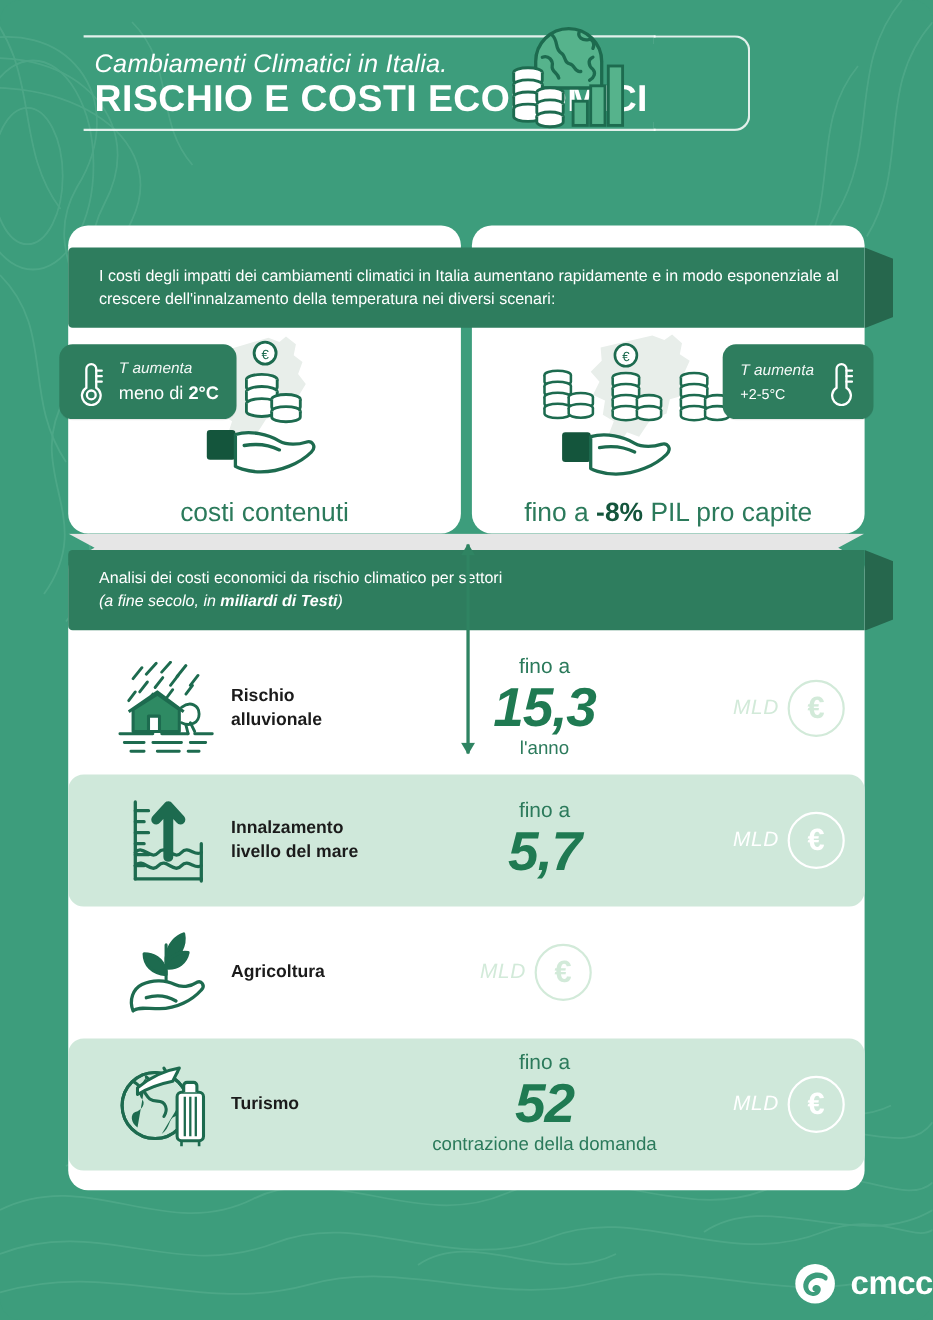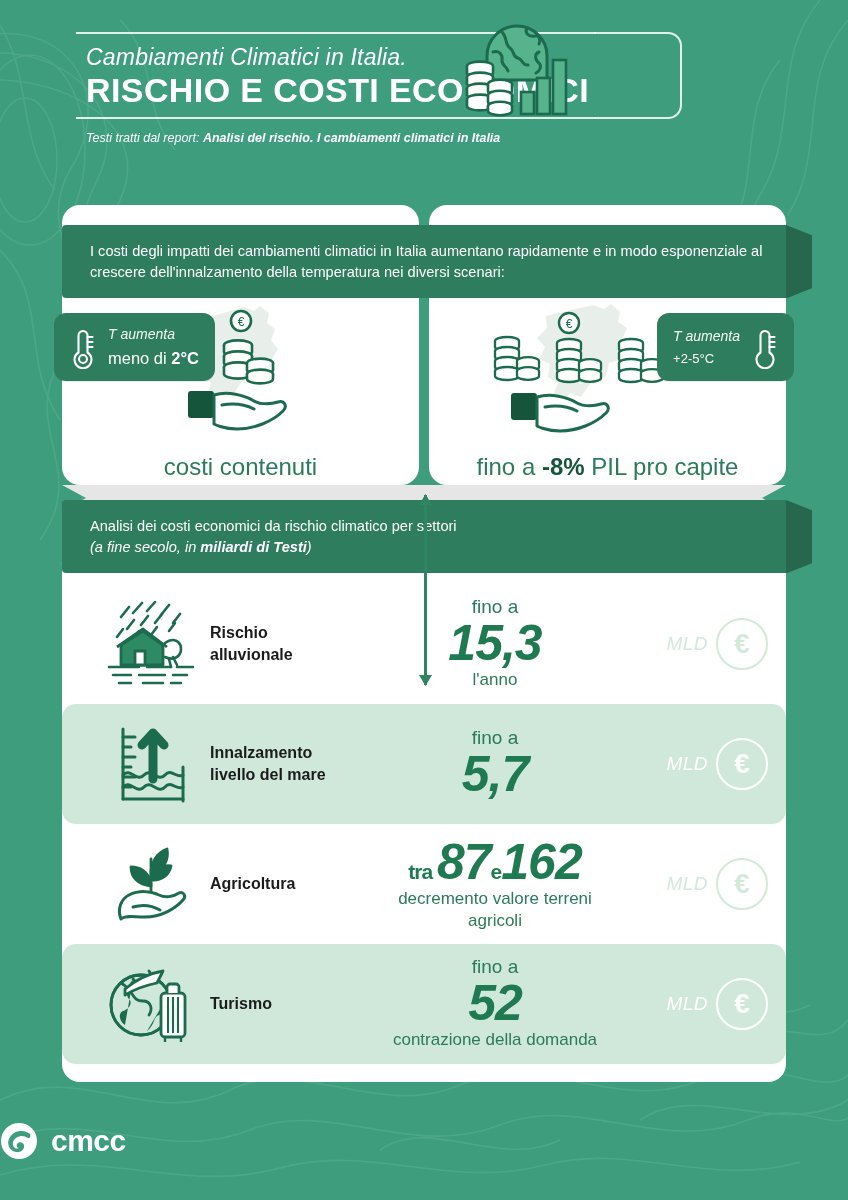--- a/index.html
+++ b/index.html
@@ -211,22 +211,22 @@
     width: 52px; height: 52px; border-radius: 50%;
     border: 2.4px solid currentColor;
     display: flex; align-items: center; justify-content: center;
     font-size: 28px; font-weight: 700;
   }
   .pale { color: #d2ead9; }
   .white { color: #ffffff; }
 
   
   .footer {
-    position: absolute; left: 0; right: 0; bottom: 40px;
-    display: flex; align-items: center; justify-content: flex-start; gap: 13px;
+    position: absolute; left: 0; right: 0; bottom: 14px;
+    display: flex; align-items: center; justify-content: flex-end; gap: 13px;
   }
   .footer-name {
     color: #ffffff; font-size: 30px; font-weight: 700; letter-spacing: -.5px;
   }
   svg { display:block; }
 </style>
 </head>
 <body>
 
 <div id="page">
@@ -253,21 +253,20 @@
       <path d="M120 20 C 160 60, 140 110, 175 150"></path>
       <path d="M660 1010 C 720 985, 760 1030, 810 1005"></path>
     </g>
   </svg>
 
   <div class="header">
     <div class="title-frame">
       <div class="title-sm">Cambiamenti Climatici in Italia.</div>
       <div class="title-lg">RISCHIO E COSTI ECONOMICI</div>
     </div>
-    <div class="subnote"><span>Testi tratti dal report: </span><b>Analisi del rischio. I cambiamenti climatici in Italia</b></div>
   </div>
 
   <svg class="header-icon" viewBox="0 0 120 110">
     <g stroke="#1d6b4f" stroke-width="3" fill="none" stroke-linejoin="round" stroke-linecap="round">
       <path d="M62 4 a30 30 0 0 1 30 30 v24 H32 V34 a30 30 0 0 1 30 -30 z" fill="#56b38c"></path>
       <path d="M47 10 c6 6 2 12 8 16 c5 3 2 9 8 10 c5 1 4 8 10 7"></path>
       <path d="M72 6 c-3 6 3 9 8 8 c4 -1 6 4 4 8"></path>
       <path d="M38 30 c6 -2 10 3 9 8 c-1 5 5 6 6 11"></path>
       <path d="M84 30 c-5 2 -4 8 0 11 c3 3 1 8 -3 10"></path>
     </g>
@@ -508,26 +507,20 @@
               <path d="M48 42 c-3 -12 -12 -16 -20 -16 c0 10 7 18 20 19 z" fill="#1d6b4f"></path>
               <path d="M48 36 c5 -10 14 -12 20 -11 c-2 9 -9 15 -20 14 z" fill="#1d6b4f"></path>
             </g>
             <g stroke="#1d6b4f" stroke-width="3" fill="#ffffff" stroke-linejoin="round" stroke-linecap="round">
               <path d="M18 78 c-4 -10 0 -20 8 -24 c10 -5 22 -4 30 0 c6 3 14 2 20 -2 c4 -2 8 3 4 7 c-8 9 -22 17 -38 17 c-12 0 -20 -2 -24 2 z"></path>
               <path d="M30 66 c10 -3 20 -1 27 3" fill="none"></path>
             </g>
           </svg>
         </div>
         <div class="row-label" style="white-space:pre-line">Agricoltura</div>
-        <div class="row-value">
-          <div class="v-num">
-            <span class="small">tra </span><span>87</span><span class="small">e</span><span>162</span>
-          </div>
-          <div class="v-post">decremento valore terreni agricoli</div>
-        </div>
         <div class="row-unit pale">
           <span class="unit-text">MLD</span>
           <span class="unit-circle">€</span>
         </div>
       </div>
 
       <div class="row alt">
         <div class="row-icon">
           <svg width="96" height="86" viewBox="0 0 96 86">
             <g stroke="#1d6b4f" stroke-width="2.8" fill="none" stroke-linejoin="round" stroke-linecap="round">

